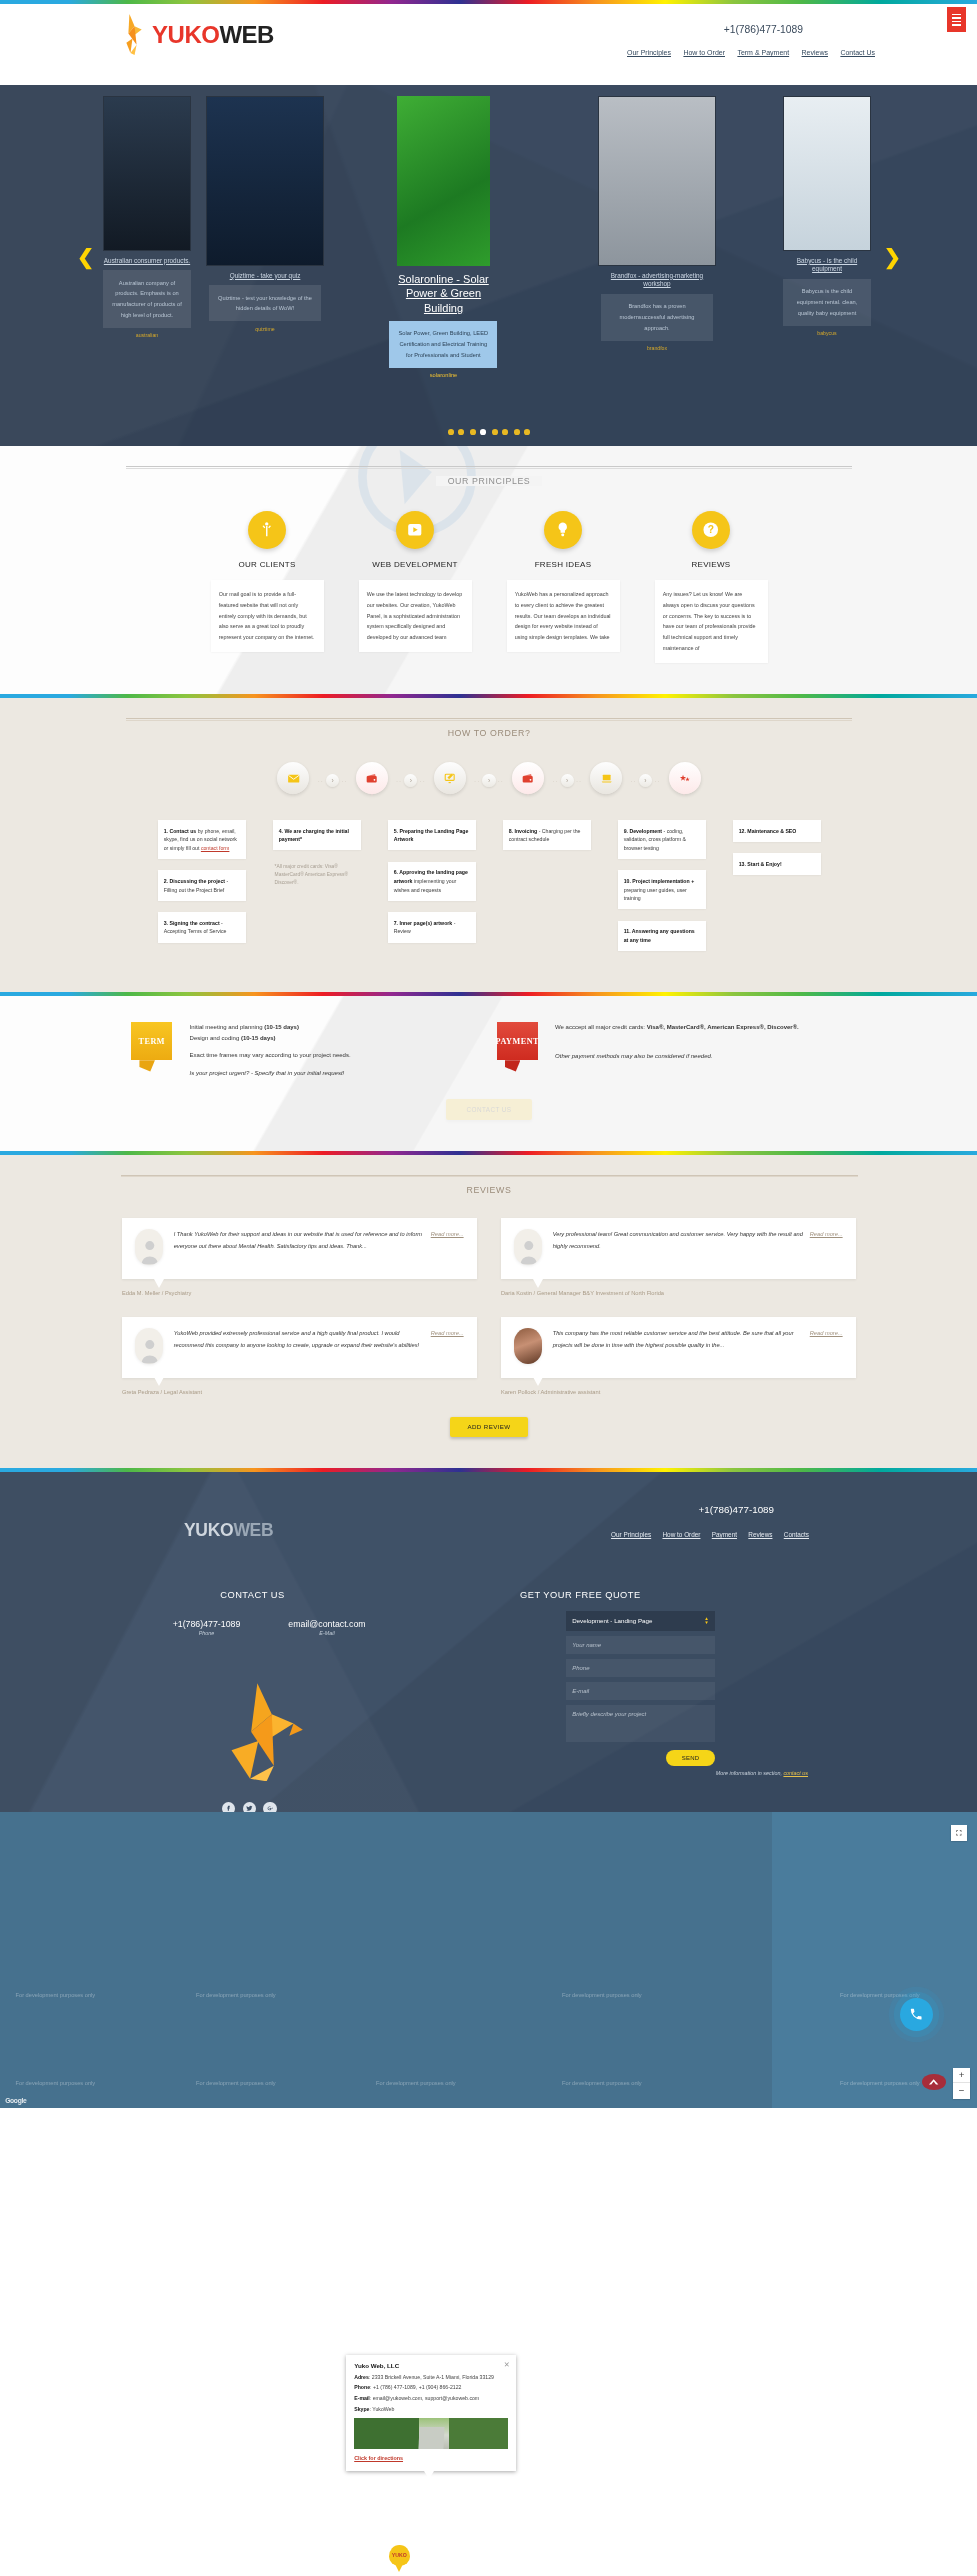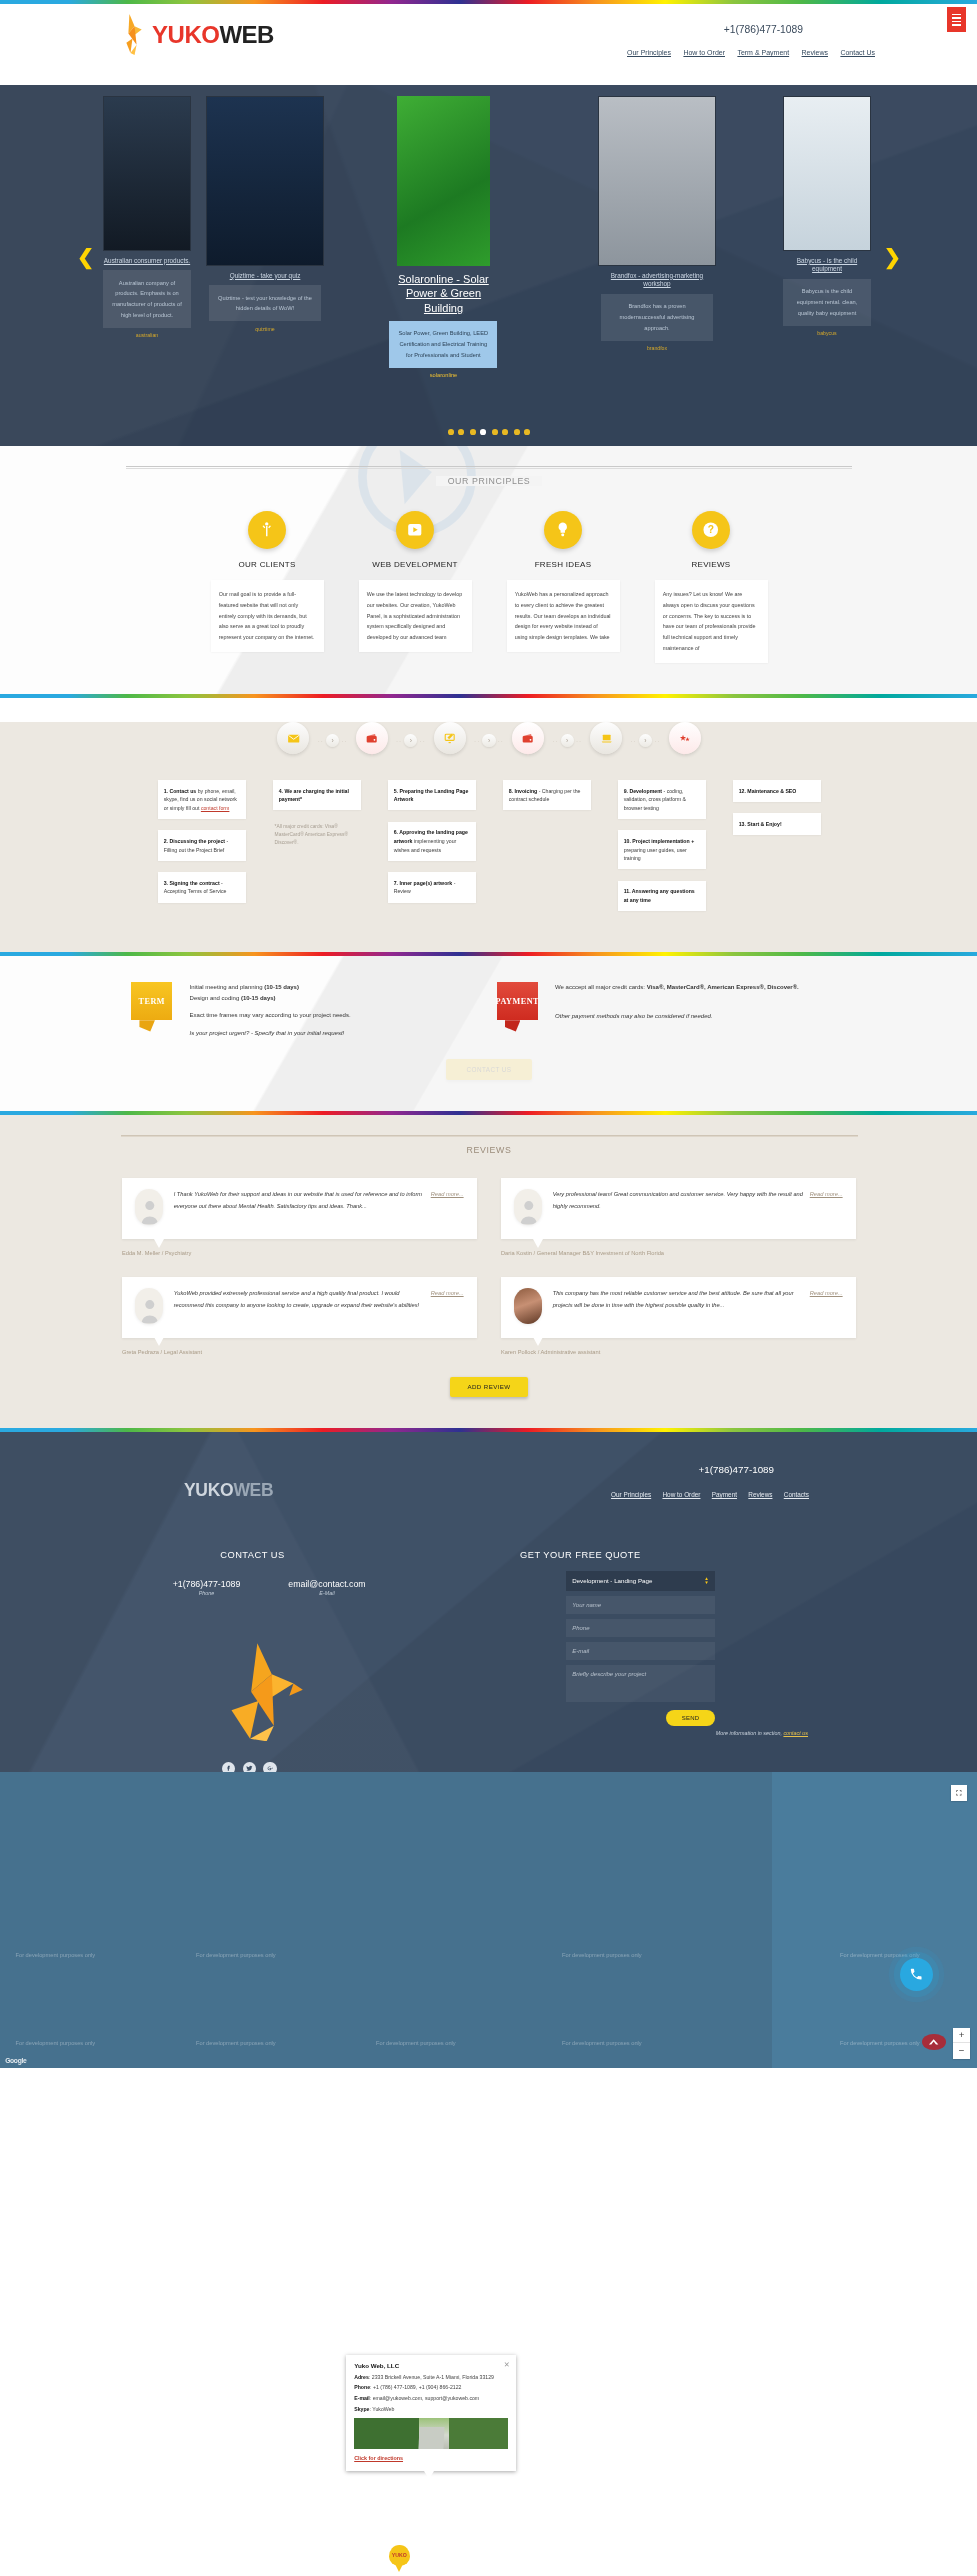--- a/index.html
+++ b/index.html
@@ -355,20 +355,23 @@
         </div>
       <h4>REVIEWS</h4>
       <div class="card">Any issues? Let us know! We are always open to discuss your questions or concerns. The key to success is to have our team of professionals provide full technical support and timely maintenance of</div>
     </div>
   </div>
 </div>
 
 <div class="rainbow"></div>
 
 <div class="order">
+  <div class="sect-head beige">
+    <div class="line"></div><span>HOW TO ORDER?</span>
+  </div>
 
   <div class="steps-row">
     <div class="pin">
         <div class="pcircle">
           <svg viewBox="0 0 24 24">
             <rect x="2" y="5" width="20" height="14" rx="1.5" fill="#f5c518"></rect>
             <path d="M2.5 6l9.5 7 9.5-7" stroke="#fff" stroke-width="1.6" fill="none"></path>
           </svg>
         </div>
         <div class="ptip"></div>

